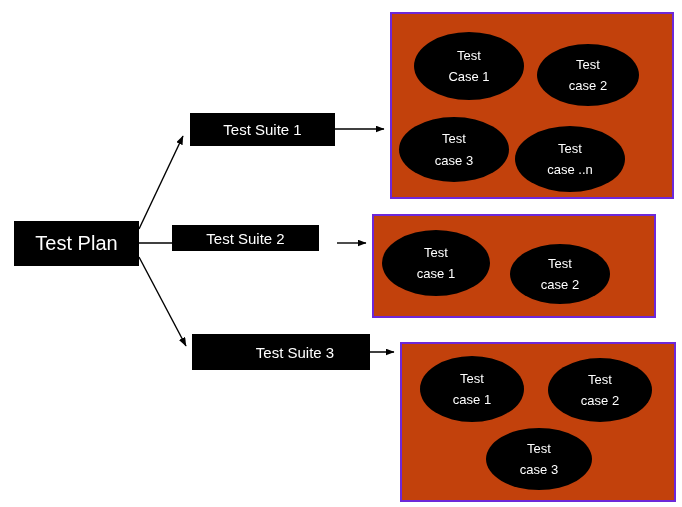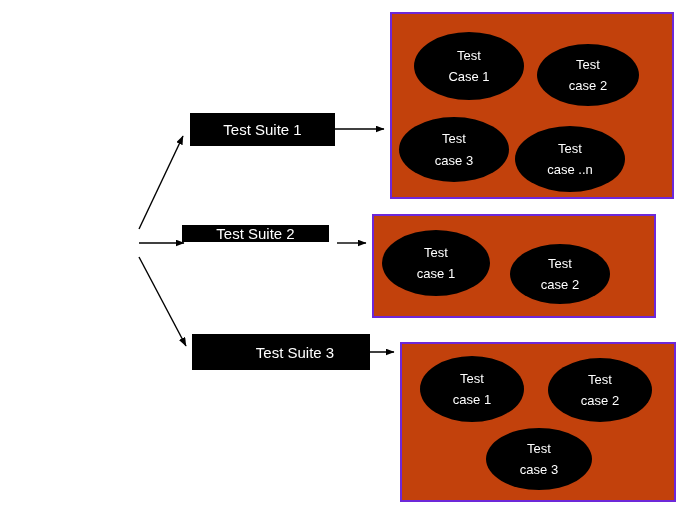--- a/index.html
+++ b/index.html
@@ -41,21 +41,21 @@
     top: 221px;
     width: 125px;
     height: 45px;
     font-size: 20px;
   }
   .suite {
     font-size: 15px;
     text-align: center;
   }
   .s1 { left: 190px; top: 113px; width: 145px; height: 33px; }
-  .s2 { left: 182px; top: 225px; width: 147px; height: 17px; }
+  .s2 { left: 172px; top: 225px; width: 147px; height: 26px; }
   .s3 { left: 192px; top: 334px; width: 150px; height: 36px; padding-left: 28px; }
   .group {
     position: absolute;
     background: #c2410c;
     border: 2px solid #6d28d9;
   }
   .g1 { left: 390px; top: 12px;  width: 280px; height: 183px; }
   .g2 { left: 372px; top: 214px; width: 280px; height: 100px; }
   .g3 { left: 400px; top: 342px; width: 272px; height: 156px; }
   .ellipse {
@@ -96,20 +96,21 @@
       </marker>
     </defs>
     <line x1="139" y1="229" x2="183" y2="136" marker-end="url(#ah)"></line>
     <line x1="139" y1="243" x2="184" y2="243" marker-end="url(#ah)"></line>
     <line x1="139" y1="257" x2="186" y2="346" marker-end="url(#ah)"></line>
     <line x1="335" y1="129" x2="384" y2="129" marker-end="url(#ah)"></line>
     <line x1="337" y1="243" x2="366" y2="243" marker-end="url(#ah)"></line>
     <line x1="342" y1="352" x2="394" y2="352" marker-end="url(#ah)"></line>
   </svg>
 
+  <div class="node plan">Test Plan</div>
 
   <div class="node suite s1">Test Suite 1</div>
   <div class="node suite s2">Test Suite 2</div>
   <div class="node suite s3">Test Suite 3</div>
 
   <div class="group g1">
     <div class="ellipse e11">Test
 Case 1</div>
     <div class="ellipse e12">Test
 case 2</div>

